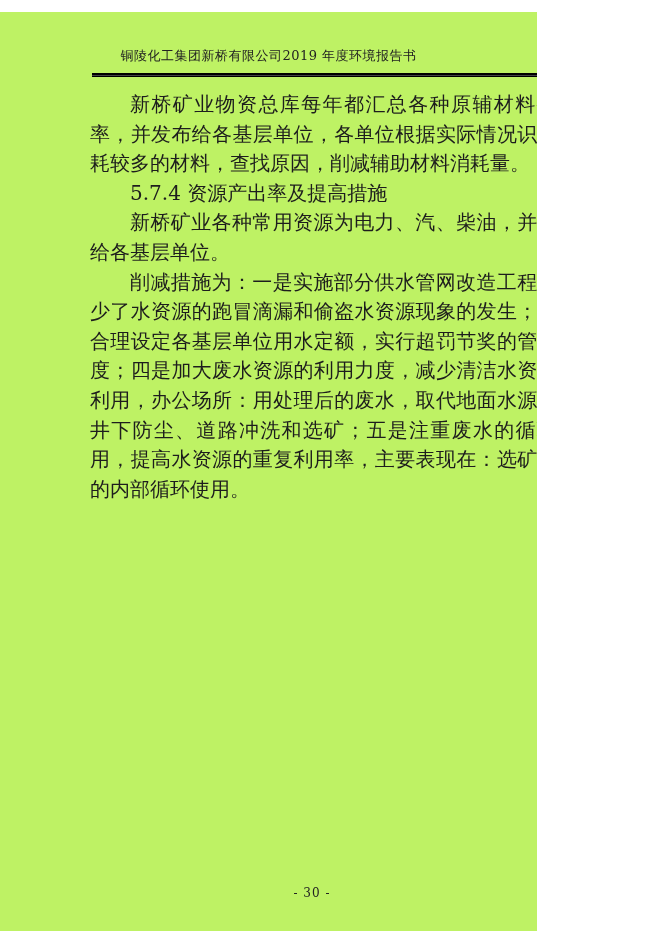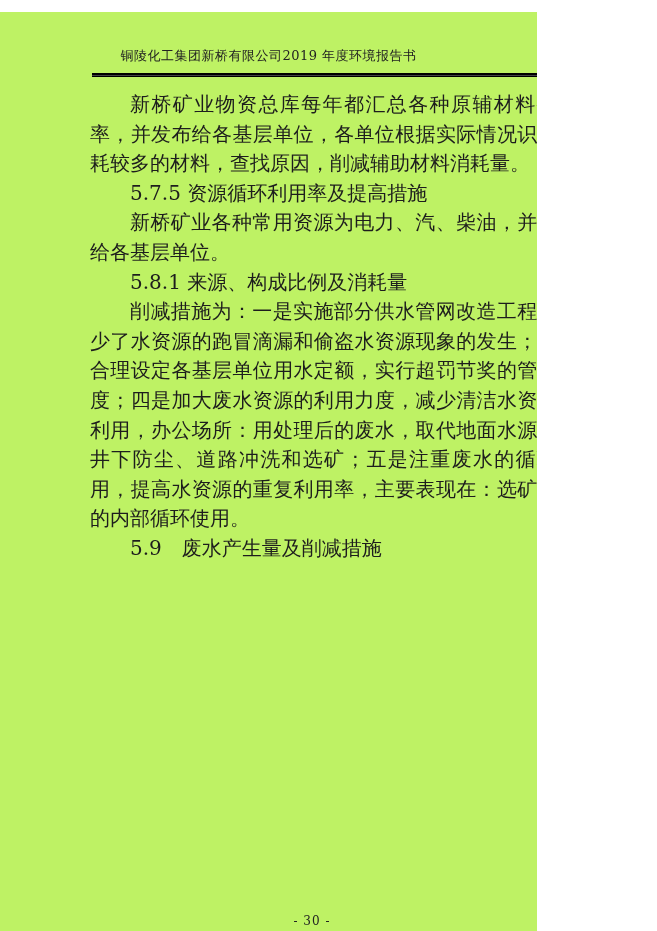--- a/index.html
+++ b/index.html
@@ -47,21 +47,21 @@
     color: #1d1d1d;
   }
   .page-body p.paragraph {
     text-align: justify;
   }
   .page-body p.heading {
     text-align: left;
   }
   .page-footer {
     position: absolute;
-    top: 898px;
+    top: 870px;
     left: 62px;
     width: 500px;
     text-align: center;
   }
   .page-number {
     font-size: 12px;
     color: #222;
     letter-spacing: 1px;
   }
 </style>
@@ -69,23 +69,21 @@
 <body>
 
 <div class="page">
   <div class="page-header">
     <div class="header-title">铜陵化工集团新桥有限公司2019 年度环境报告书</div>
     <div class="header-rule"></div>
   </div>
 
   <div class="page-body" id="doc-body">
       <p class="block paragraph">新桥矿业物资总库每年都汇总各种原辅材料损耗率，并发布给各基层单位，各单位根据实际情况识别损耗较多的材料，查找原因，削减辅助材料消耗量。</p>
-      <p class="block heading">5.7.5 资源循环利用率及提高措施</p>
+      <p class="block heading">5.7.4 资源产出率及提高措施</p>
       <p class="block paragraph">新桥矿业各种常用资源为电力、汽、柴油，并发布给各基层单位。</p>
-      <p class="block heading">5.8.1 来源、构成比例及消耗量</p>
       <p class="block paragraph">削减措施为：一是实施部分供水管网改造工程，减少了水资源的跑冒滴漏和偷盗水资源现象的发生；二是合理设定各基层单位用水定额，实行超罚节奖的管理制度；四是加大废水资源的利用力度，减少清洁水资源的利用，办公场所：用处理后的废水，取代地面水源进行井下防尘、道路冲洗和选矿；五是注重废水的循环使用，提高水资源的重复利用率，主要表现在：选矿废水的内部循环使用。</p>
-      <p class="block heading">5.9　废水产生量及削减措施</p>
     </div>
 
   <div class="page-footer">
     <span class="page-number">- 30 -</span>
   </div>
 </div>
 
 </body></html>

